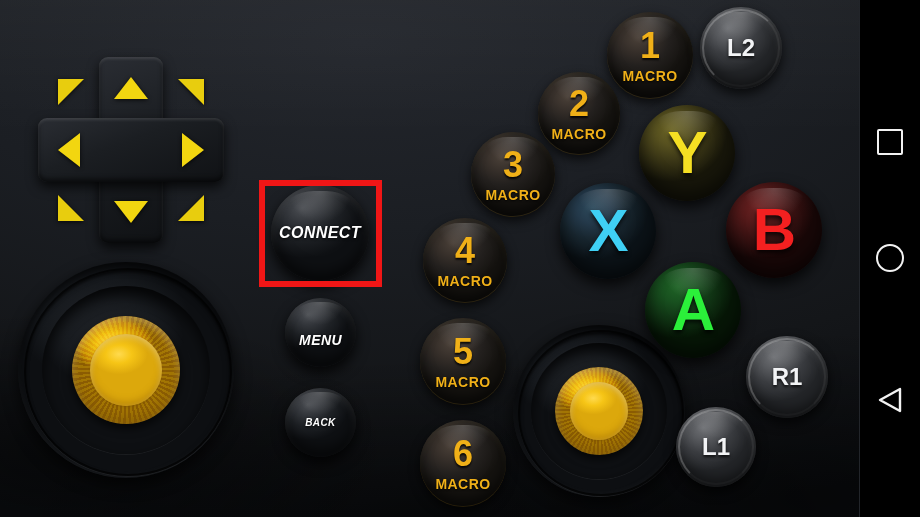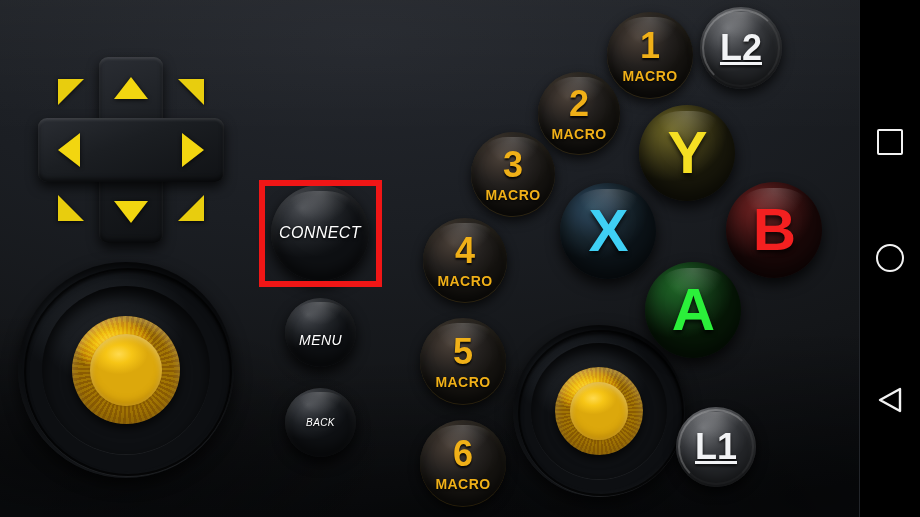--- a/index.html
+++ b/index.html
@@ -69,34 +69,34 @@
       inset 0 4px 9px rgba(255,255,255,.16);
     color:#f2f3f5;
   }
   .silver:before{
     content:"";position:absolute;inset:2px;border-radius:50%;
     border:2px solid rgba(255,255,255,.22);
     border-bottom-color:rgba(255,255,255,.03);
     border-right-color:rgba(255,255,255,.06);
     z-index:1;
   }
-  .silver .glyph{font-size:36px;font-weight:bold;letter-spacing:0;
-    text-shadow:0 2px 3px rgba(0,0,0,.8);text-decoration:underline;}
+  .silver .glyph{font-size:24px;font-weight:bold;letter-spacing:0;
+    text-shadow:0 2px 3px rgba(0,0,0,.8);}
 
   
   .dark{
     background:
       radial-gradient(58% 52% at 32% 24%, #4b4e53 0%, #32353a 30%, #1e2125 60%, #0e1013 100%);
     box-shadow:
       0 6px 13px rgba(0,0,0,.8),
       inset 0 -8px 14px rgba(0,0,0,.6),
       inset 0 4px 8px rgba(255,255,255,.10);
     color:#fff;
   }
-  .dark .glyph{font-weight:normal;font-style:italic;letter-spacing:.4px;
+  .dark .glyph{font-weight:bold;font-style:italic;letter-spacing:.4px;
     text-shadow:0 1px 3px rgba(0,0,0,.95);}
 
   
   .face{box-shadow:0 6px 14px rgba(0,0,0,.78), inset 0 -9px 16px rgba(0,0,0,.55);}
   .face .glyph{font-size:60px;font-weight:bold;letter-spacing:-1px;}
 
   .face-y{background:radial-gradient(58% 54% at 34% 26%, #6c6526 0%, #56501f 30%, #3a3616 60%, #17160a 100%);}
   .face-y .glyph{color:#f5df23;text-shadow:0 3px 4px rgba(0,0,0,.75);}
   .face-x{background:radial-gradient(58% 54% at 34% 26%, #2d4a5c 0%, #24394a 30%, #18262f 60%, #0b1217 100%);}
   .face-x .glyph{color:#3fd0f5;text-shadow:0 3px 4px rgba(0,0,0,.75);}
@@ -288,20 +288,23 @@
 
     <div class="btn face face-a" style="left:645px;top:262px;width:96px;height:96px;">
       <span class="glyph">A</span>
     </div>
 
     <div class="btn silver" style="left:700px;top:7px;width:82px;height:82px;">
       <span class="glyph">L2</span>
     </div>
 
 
+    <div class="btn silver" style="left:746px;top:336px;width:82px;height:82px;">
+      <span class="glyph">R1</span>
+    </div>
 
     <div class="btn silver" style="left:676px;top:407px;width:80px;height:80px;">
       <span class="glyph">L1</span>
     </div>
 
   </div>
 
   <div id="highlight" style="left:259px;top:180px;width:123px;height:107px;"></div>
 
   <div id="navbar">

